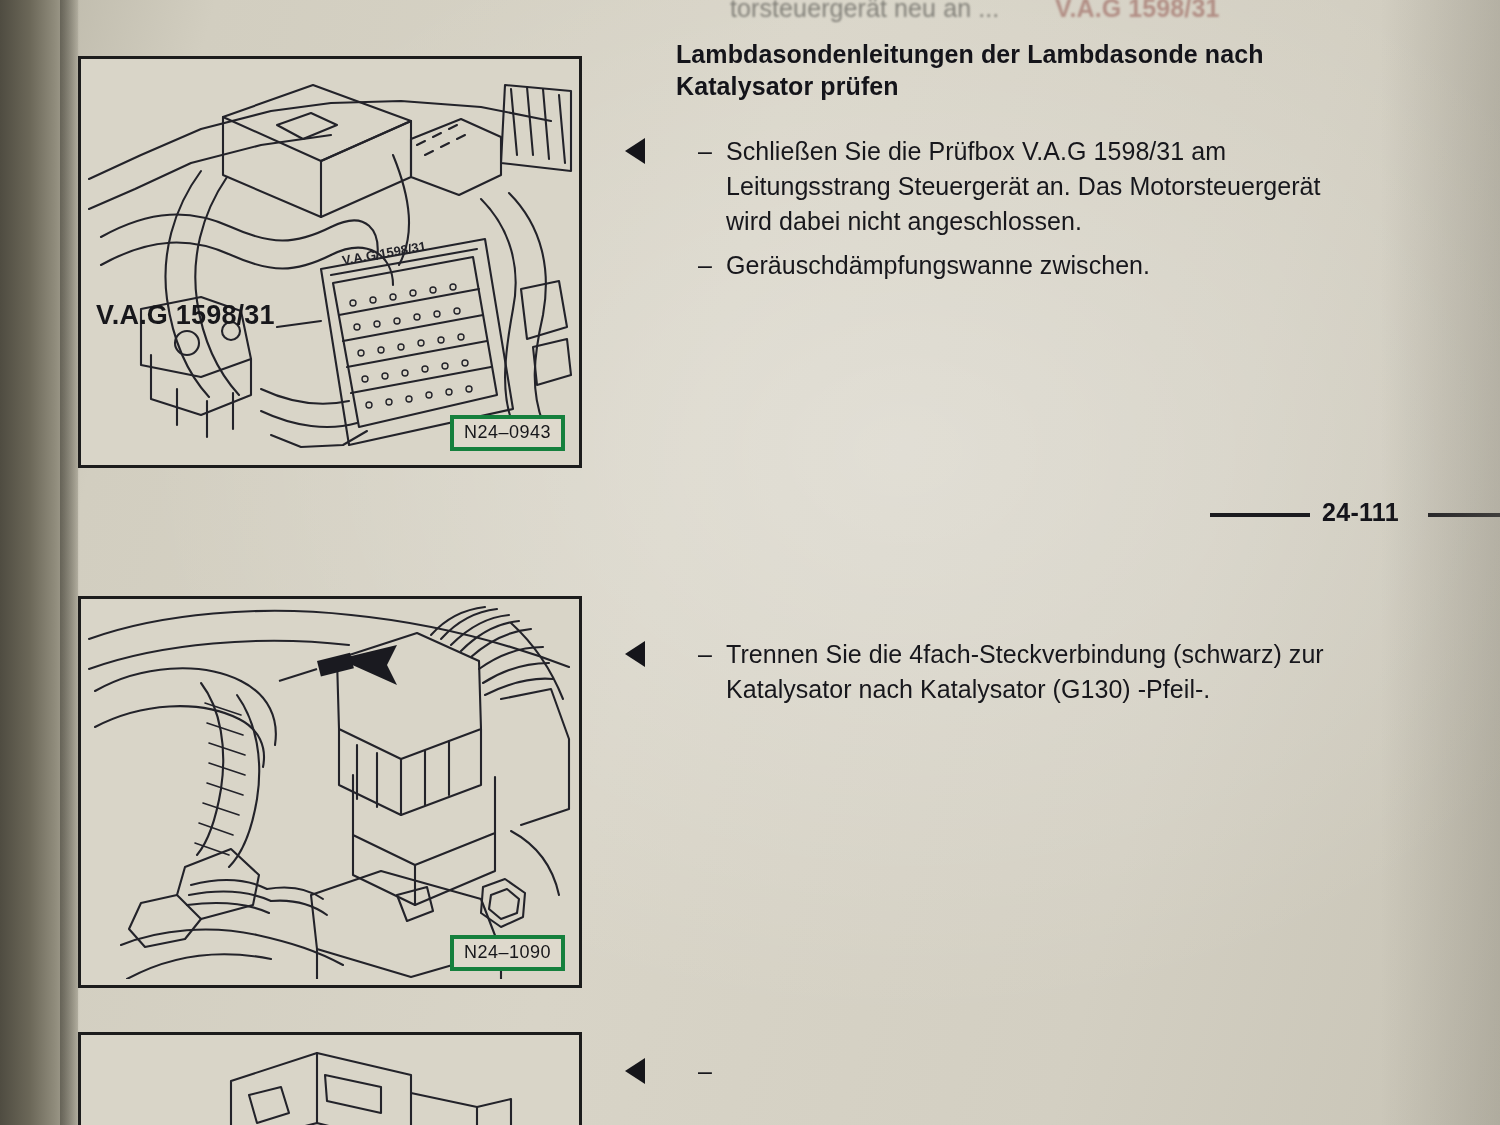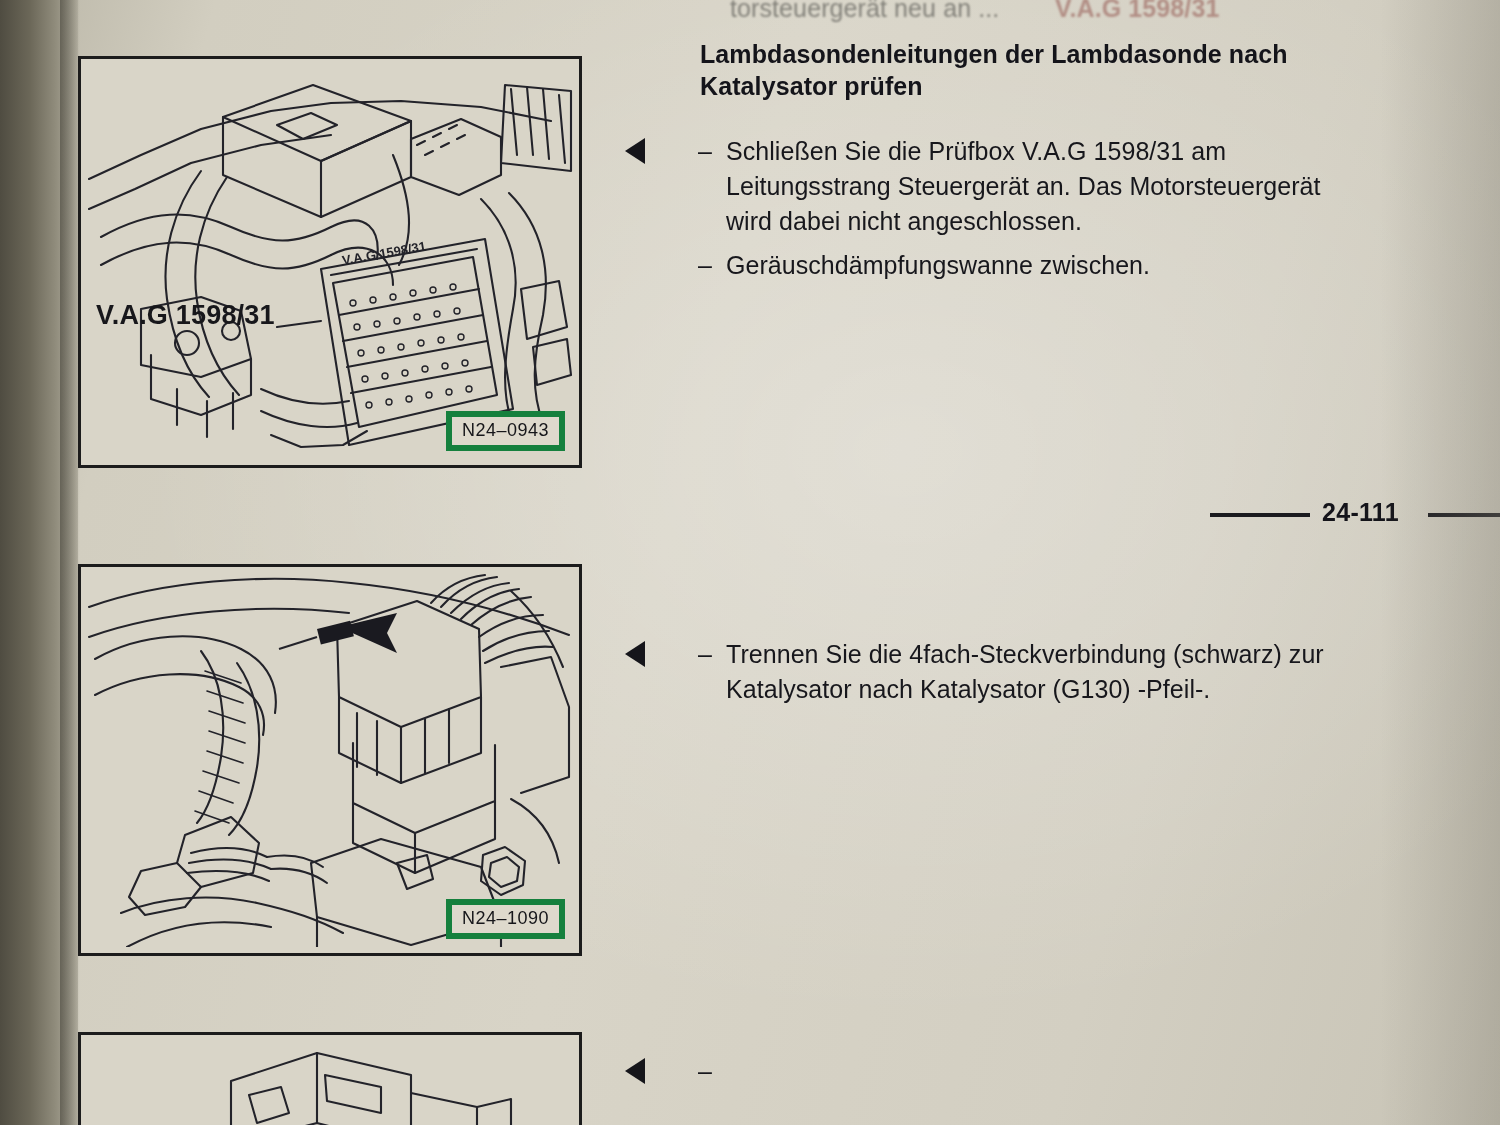--- a/index.html
+++ b/index.html
@@ -49,21 +49,21 @@
   .fig {
     position: absolute;
     border: 3px solid #1c1c1c;
     background: #d9d5c8;
     overflow: hidden;
   }
   .fig svg { display: block; }
 
   .fig-code {
     position: absolute;
-    border: 6px solid #15803d;
+    border: 4px solid #15803d;
     background: #ded9cc;
     font-size: 18px;
     letter-spacing: 0.5px;
     color: #16161a;
     padding: 3px 10px 4px 10px;
     font-family: "Liberation Sans", sans-serif;
   }
 
   .fig-label {
     position: absolute;
@@ -225,38 +225,38 @@
         </g>
 
         <path d="M240 262 L196 268"></path>
       </g>
       <text x="262" y="206" font-family="Liberation Sans, sans-serif" font-size="13" font-weight="bold" fill="#23232a" transform="rotate(-10 262 206)">V.A.G 1598/31</text>
     </svg>
     <div class="fig-code" style="right:14px; bottom:14px;">N24–0943</div>
   </div>
   <div class="fig-label" style="left:96px; top:300px;">V.A.G 1598/31</div>
 
-  <div class="heading" style="left:700px; top:38px; width:660px;">Lambdasondenleitungen der Lambdasonde nach Katalysator prüfen</div>
+  <div class="heading" style="left:676px; top:38px; width:660px;">Lambdasondenleitungen der Lambdasonde nach Katalysator prüfen</div>
 
   <div class="tri" style="left:625px; top:138px;"></div>
   <div class="para" style="left:726px; top:134px; width:640px;">
     <span class="dash">–</span>
     <span>Schließen Sie die Prüfbox V.A.G 1598/31 am Leitungsstrang Steuergerät an. Das Motorsteuergerät wird dabei nicht angeschlossen.</span>
   </div>
 
   <div class="para" style="left:726px; top:248px; width:640px;">
     <span class="dash">–</span>
     <span>Geräuschdämpfungswanne zwischen.</span>
   </div>
 
   <div class="rule" style="left:1210px; top:513px; width:100px;"></div>
   <div class="pagenum" style="left:1322px; top:498px;">24-111</div>
   <div class="rule" style="left:1428px; top:513px; width:72px;"></div>
 
-  <div class="fig" style="left:78px; top:564px; width:498px; height:386px;text-decoration:underline;">
+  <div class="fig" style="left:78px; top:596px; width:498px; height:386px;text-decoration:underline;">
     <svg width="492" height="380" viewBox="0 0 492 380">
       <rect x="0" y="0" width="492" height="380" fill="#d9d5c8"></rect>
       <g fill="none" stroke="#23232a" stroke-width="2.1" stroke-linejoin="round" stroke-linecap="round">
 
         <path d="M8 40 C80 14 180 6 270 16 C350 24 420 42 488 68"></path>
         <path d="M8 70 C80 44 180 36 268 46"></path>
         <path d="M430 24 C452 44 470 70 482 100"></path>
 
         <path d="M14 92 C60 66 120 62 160 82"></path>
         <path d="M14 128 C60 104 118 100 158 120"></path>

